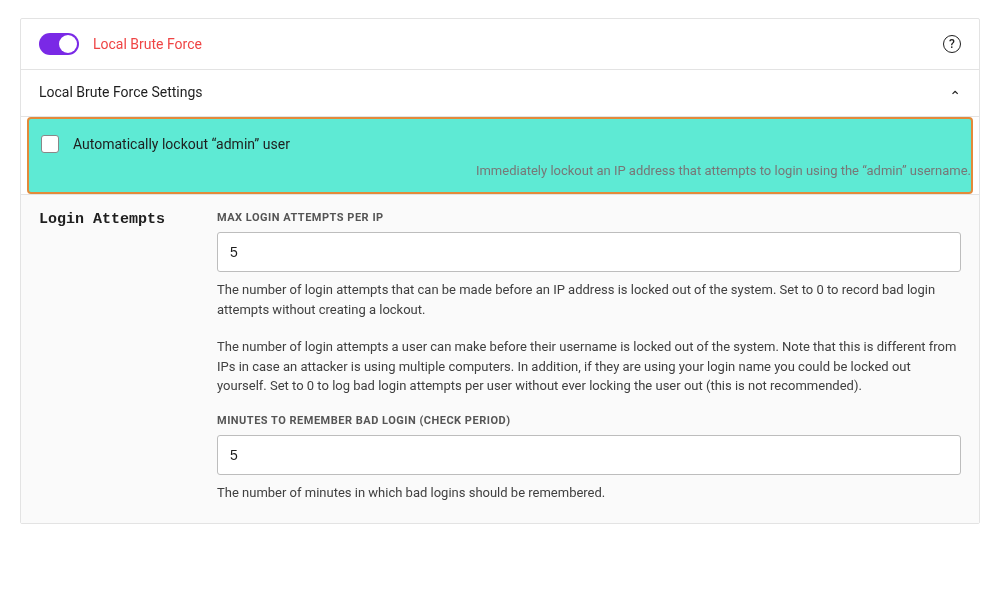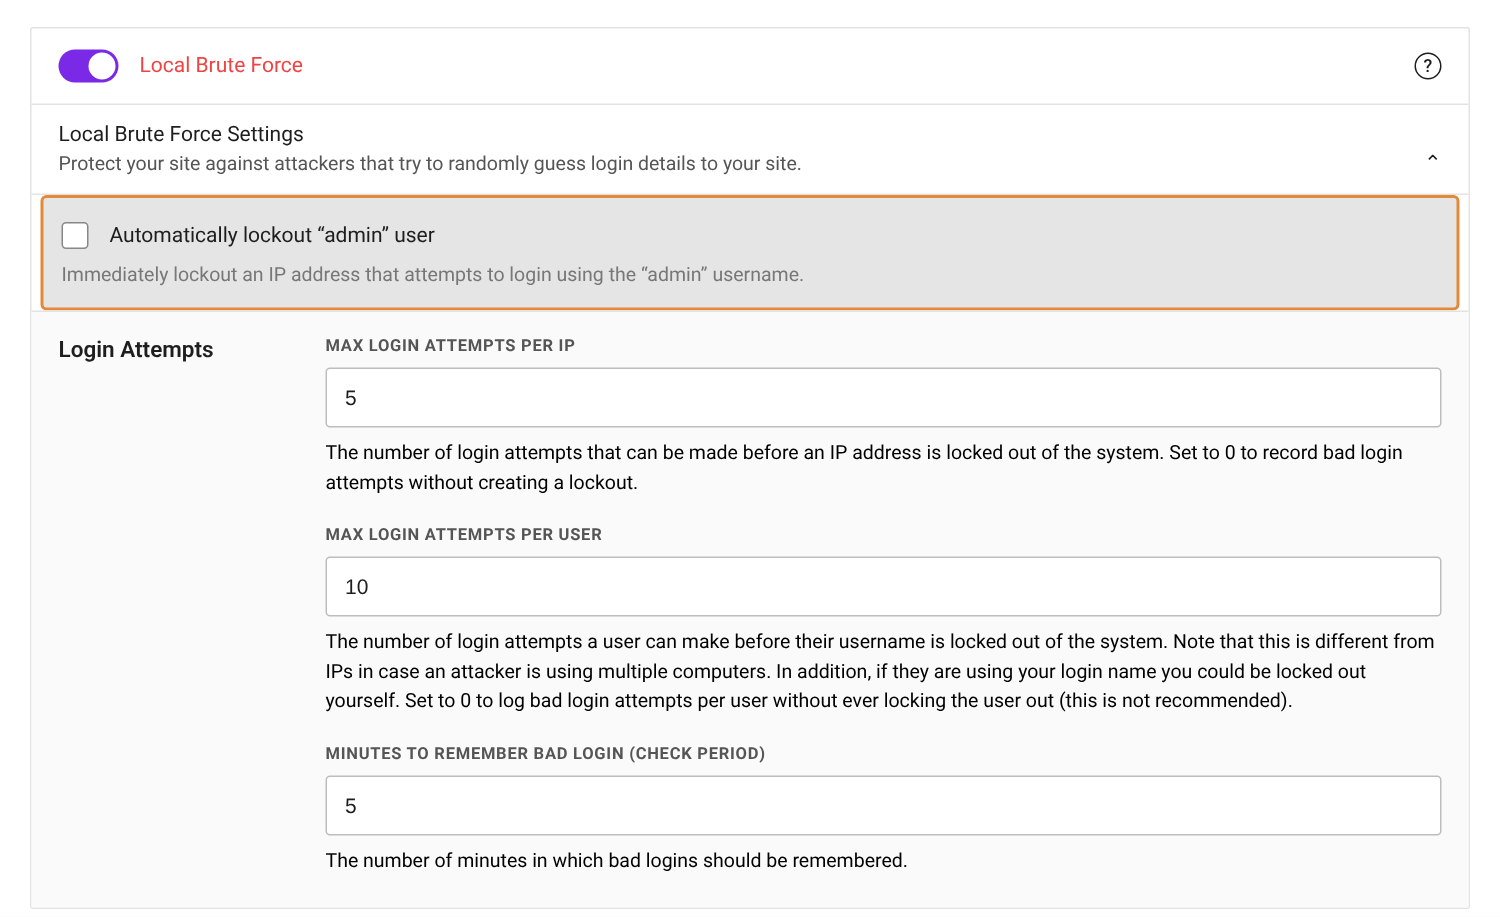--- a/index.html
+++ b/index.html
@@ -81,21 +81,22 @@
       font-size: 14px;
       cursor: pointer;
       padding-top: 6px;
     }
 
     .highlight-box {
       border: 2px solid #e38a3a;
       border-radius: 4px;
       margin: 0 6px;
       padding: 16px 0 14px 12px;
-      background: #e5e5e5;
+      background: #5eead4;
+      text-align: right;
     }
     .checkbox-row {
       display: flex;
       align-items: center;
       margin-bottom: 10px;
     }
     .checkbox {
       width: 18px;
       height: 18px;
       border: 1.5px solid #888;
@@ -122,20 +123,21 @@
     .row {
       display: flex;
     }
     .row-label {
       width: 178px;
       flex-shrink: 0;
       font-size: 15px;
       font-weight: 600;
       color: #1e1e1e;
       padding-top: 0;
+      font-family: Liberation Mono, monospace;
     }
     .row-fields {
       flex: 1;
     }
     .field {
       margin-bottom: 18px;
     }
     .field:last-child { margin-bottom: 1px; }
     .field-label {
       font-size: 11px;
@@ -150,40 +152,39 @@
       height: 40px;
       border: 1px solid #bdbdbd;
       border-radius: 3px;
       padding: 0 12px;
       font-size: 14px;
       color: #1e1e1e;
       background: #fff;
     }
     .field-help {
       font-size: 13px;
-      color: #000000;
+      color: #404040;
       margin-top: 8px;
       line-height: 1.5;
     }
   </style>
 </head>
 <body>
 
 <div class="panel">
 
   <div class="panel-header">
     <div class="toggle"></div>
     <div class="panel-title">Local Brute Force</div>
     <div class="help-icon">?</div>
   </div>
 
   <div class="subsection-header">
     <div class="subsection-titleblock">
       <div class="subsection-title">Local Brute Force Settings</div>
-      <div class="subsection-desc">Protect your site against attackers that try to randomly guess login details to your site.</div>
     </div>
     <div class="chevron">⌃</div>
   </div>
 
   <div class="highlight-box">
     <div class="checkbox-row">
       <div class="checkbox"></div>
       <div class="checkbox-label">Automatically lockout “admin” user</div>
     </div>
     <div class="checkbox-desc">Immediately lockout an IP address that attempts to login using the “admin” username.</div>
@@ -194,22 +195,20 @@
       <div class="row-label">Login Attempts</div>
       <div class="row-fields">
 
         <div class="field">
           <div class="field-label">MAX LOGIN ATTEMPTS PER IP</div>
           <input class="text-input" type="text" value="5" style="">
           <div class="field-help">The number of login attempts that can be made before an IP address is locked out of the system. Set to 0 to record bad login attempts without creating a lockout.</div>
         </div>
 
         <div class="field">
-          <div class="field-label">MAX LOGIN ATTEMPTS PER USER</div>
-          <input class="text-input" type="text" value="10" style="">
           <div class="field-help">The number of login attempts a user can make before their username is locked out of the system. Note that this is different from IPs in case an attacker is using multiple computers. In addition, if they are using your login name you could be locked out yourself. Set to 0 to log bad login attempts per user without ever locking the user out (this is not recommended).</div>
         </div>
 
         <div class="field">
           <div class="field-label">MINUTES TO REMEMBER BAD LOGIN (CHECK PERIOD)</div>
           <input class="text-input" type="text" value="5" style="">
           <div class="field-help">The number of minutes in which bad logins should be remembered.</div>
         </div>
 
       </div>

